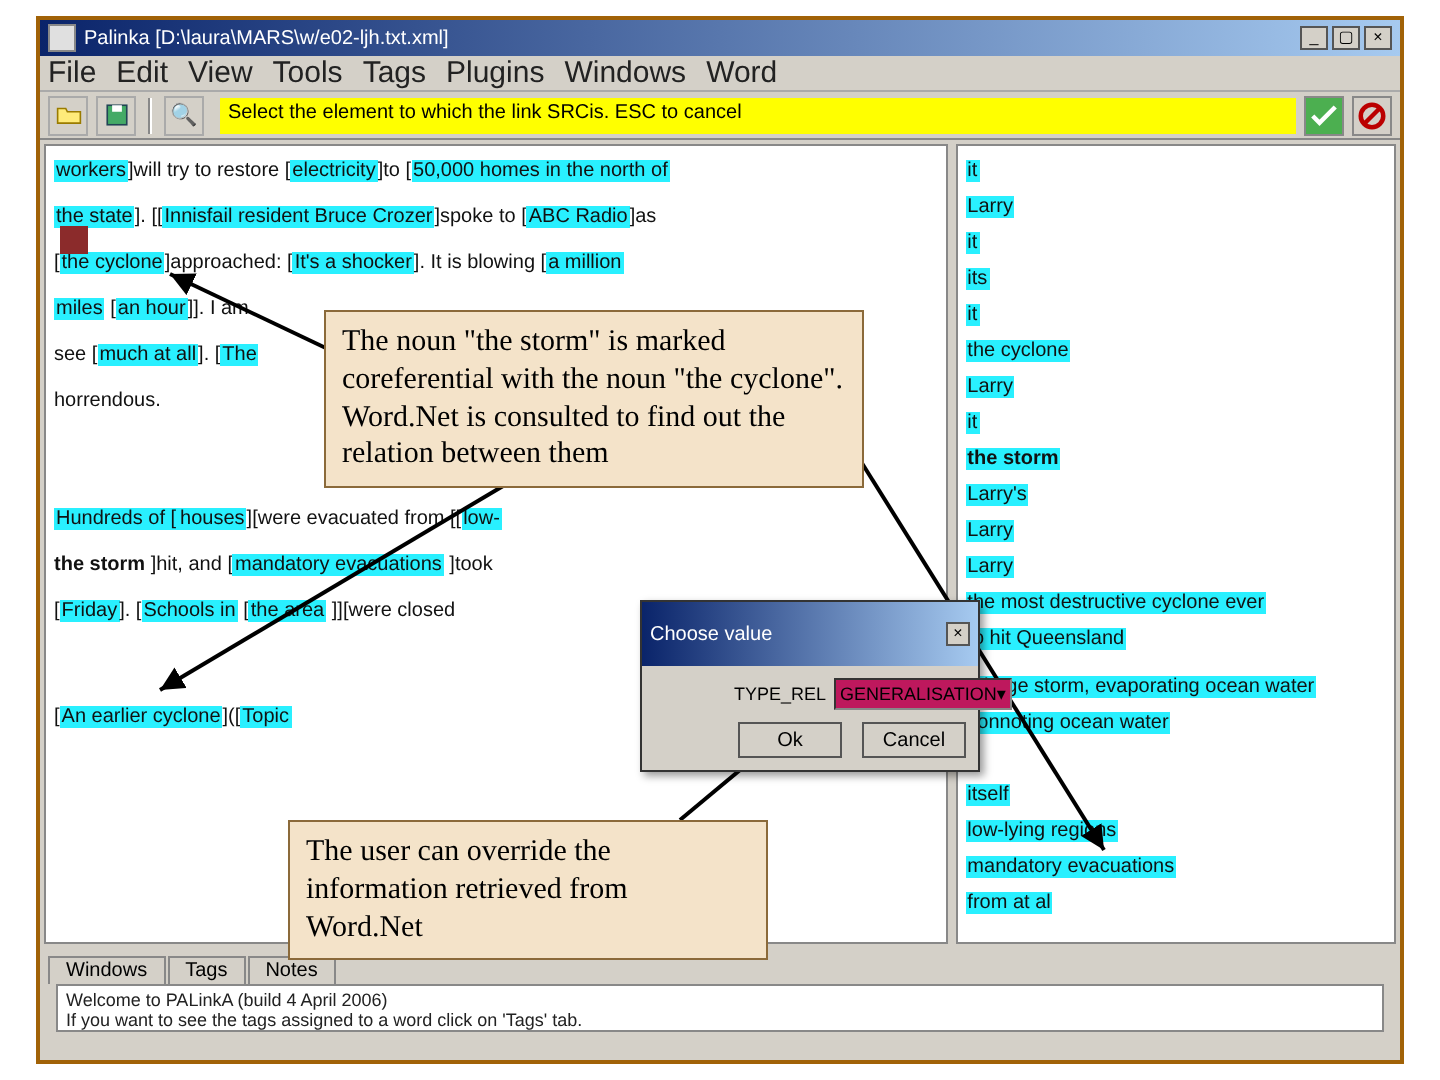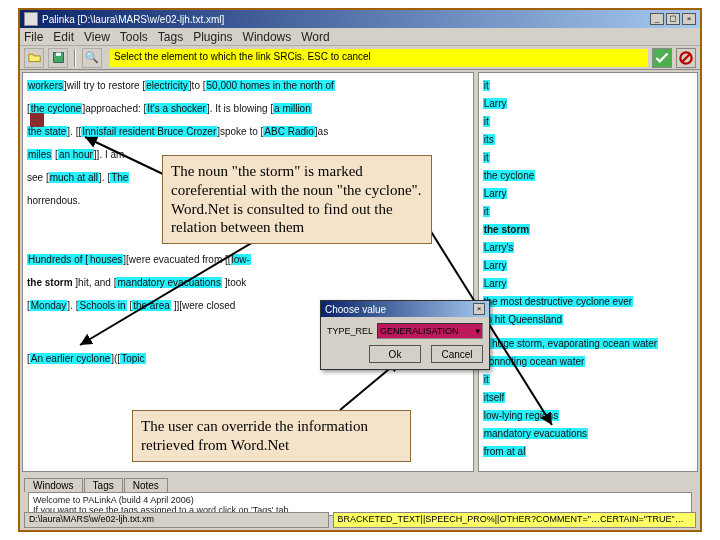--- a/index.html
+++ b/index.html
@@ -4,21 +4,21 @@
 <style>
   * { box-sizing: border-box; margin: 0; padding: 0; }
   body { font-family: Tahoma, Arial, sans-serif; font-size: 10px; background: #fff; width: 720px; height: 540px; overflow: hidden; position: relative; }
   .app { position: absolute; left: 18px; top: 8px; width: 684px; height: 524px; background: #d4d0c8; border: 2px solid #a16207; }
   .titlebar { height: 18px; background: linear-gradient(to right,#0a246a,#a6caf0); color: #fff; padding: 2px 4px; display: flex; align-items: center; }
   .titlebar .iconbox { width: 14px; height: 14px; background: #e0e0e0; margin-right: 4px; border: 1px solid #888; }
   .titlebar .ttl { flex: 1; font-size: 10px; white-space: nowrap; overflow: hidden; }
   .winbtns { display: flex; gap: 2px; }
   .winbtn { width: 14px; height: 12px; background: #d4d0c8; border: 1px solid #555; font-size: 8px; text-align: center; line-height: 10px; color: #000; }
   .menubar { height: 18px; background: #d4d0c8; display: flex; align-items: center; padding: 0 4px; gap: 10px; border-bottom: 1px solid #aaa; }
-  .menuitem { font-size: 12px; color: #222; text-align: right; }
+  .menuitem { font-size: 15px; color: #222; text-align: right; }
   .toolbar { height: 24px; background: #d4d0c8; display: flex; align-items: center; padding: 0 4px; gap: 4px; border-bottom: 1px solid #888; }
   .tbtn { width: 20px; height: 20px; background: #d4d0c8; border: 1px solid #aaa; display: flex; align-items: center; justify-content: center; font-size: 11px; }
   .tbtn svg { width: 13px; height: 13px; }
   .sep { width: 2px; height: 18px; border-left: 1px solid #888; border-right: 1px solid #fff; margin: 0 2px; }
   .selectbar { flex: 1; height: 18px; background: #ffff00; color: #000; padding: 2px 4px; font-size: 10px; margin-left: 4px; white-space: nowrap; overflow: hidden; }
   .rtbtn { width: 20px; height: 20px; border: 1px solid #888; display: flex; align-items: center; justify-content: center; font-size: 12px; color: #fff; }
   .rtbtn.ok { background: #4caf50; }
   .rtbtn.cancel { background: #d4d0c8; color: #b00; }
   .content { display: flex; height: 404px; }
   .pane { background: #fff; border: 1px solid #888; margin: 2px; overflow: hidden; font-size: 10px; line-height: 1.7; padding: 4px; color: #111; position: relative; }
@@ -30,24 +30,24 @@
   .bold { font-weight: bold; }
   .tabbar { height: 18px; display: flex; align-items: flex-end; padding: 0 4px; gap: 1px; }
   .tab { background: #d4d0c8; border: 1px solid #888; border-bottom: none; padding: 1px 8px; font-size: 10px; }
   .msgarea { height: 24px; background: #fff; border: 1px solid #888; margin: 0 8px; padding: 2px 4px; font-size: 9px; color: #222; }
   .statusbar { position: absolute; bottom: 2px; left: 4px; right: 4px; height: 16px; display: flex; gap: 4px; }
   .statcell { border: 1px solid #888; background: #d4d0c8; padding: 1px 4px; font-size: 9px; white-space: nowrap; overflow: hidden; }
   .statcell.l { flex: 1; }
   .statcell.r { flex: 1.2; background: #ffff66; }
   .callout { position: absolute; background: #f4e3c9; border: 1px solid #8b6a3a; padding: 6px 8px; font-family: 'Times New Roman', serif; font-size: 15px; line-height: 1.25; color: #000; z-index: 50; }
   .callout1 { left: 162px; top: 155px; width: 270px; }
-  .callout2 { left: 132px; top: 410px; width: 279px; }
+  .callout2 { left: 144px; top: 410px; width: 240px; }
   .dialog { position: absolute; left: 320px; top: 300px; width: 170px; background: #d4d0c8; border: 1px solid #333; z-index: 60; box-shadow: 2px 2px 4px rgba(0,0,0,0.4); }
-  .dlgtitle { height: 16px; background: linear-gradient(to right,#0a246a,#a6caf0); color: #fff; font-size: 10px; padding: 1px 4px; display: flex; justify-content: space-between; align-items: center; }
-  .dlgbody { padding: 6px; display: flex; flex-direction: column; gap: 6px; }
+  .dlgtitle { height: 32px; background: linear-gradient(to right,#0a246a,#a6caf0); color: #fff; font-size: 10px; padding: 1px 4px; display: flex; justify-content: space-between; align-items: center; }
+  .dlgbody { padding: 6px; display: flex; flex-direction: column; gap: 6px; margin-left: 40px; }
   .dlgrow { display: flex; align-items: center; gap: 4px; }
   .dlglabel { font-size: 9px; }
   .dlgselect { flex: 1; height: 16px; background: #be185d; border: 1px inset #888; font-size: 9px; padding: 0 2px; display: flex; align-items: center; justify-content: space-between; }
   .dlgbtnrow { display: flex; justify-content: flex-end; gap: 10px; }
   .dlgbtn { width: 52px; height: 18px; background: #d4d0c8; border: 1px solid #555; font-size: 10px; }
   svg.arrow { position: absolute; z-index: 40; pointer-events: none; }
 </style>
 </head>
 <body>
 
@@ -100,29 +100,29 @@
       <svg viewBox="0 0 16 16">
           <circle cx="8" cy="8" r="5" fill="none" stroke="#b00" stroke-width="2"></circle>
           <line x1="4" y1="12" x2="12" y2="4" stroke="#b00" stroke-width="2"></line>
         </svg>
     </div>
   </div>
 
   <div class="content">
     <div class="pane leftpane">
       <div class="txtline"><span class="hl">workers</span><span>]will try to restore [</span><span class="hl">electricity</span><span>]to [</span><span class="hl">50,000 homes in the north of</span></div>
+      <div class="txtline"><span class="hl">the state</span><span>]. [[</span><span class="hl">Innisfail resident Bruce Crozer</span><span>]spoke to [</span><span class="hl">ABC Radio</span><span>]as</span></div>
       <div class="txtline"><span>[</span><span class="hl">the cyclone</span><span>]approached:   [</span><span class="hl">It's a shocker</span><span>].  It is blowing [</span><span class="hl">a million</span></div>
-      <div class="txtline"><span class="hl">the state</span><span>]. [[</span><span class="hl">Innisfail resident Bruce Crozer</span><span>]spoke to [</span><span class="hl">ABC Radio</span><span>]as</span></div>
       <div class="txtline"><span class="hl">miles</span><span> [</span><span class="hl">an hour</span><span>]].  I am </span></div>
       <div class="txtline"><span>see [</span><span class="hl">much at all</span><span>].  [</span><span class="hl">The</span></div>
       <div class="txtline">horrendous.</div>
       <div style="height:36px"></div>
       <div class="txtline"><span class="hl">Hundreds of [</span><span class="hl">houses</span><span>][were evacuated from [[</span><span class="hl">low-</span></div>
       <div class="txtline"><span class="bold">the storm</span><span> ]hit, and [</span><span class="hl">mandatory evacuations</span><span> ]took</span></div>
-      <div class="txtline"><span>[</span><span class="hl">Monday</span><span>].  [</span><span class="hl">Schools in</span><span> [</span><span class="hl">the area</span><span> ]][were closed</span></div>
+      <div class="txtline"><span>[</span><span class="hl">Friday</span><span>].  [</span><span class="hl">Schools in</span><span> [</span><span class="hl">the area</span><span> ]][were closed</span></div>
       <div style="height:30px"></div>
       <div class="txtline"><span>[</span><span class="hl">An earlier cyclone</span><span>]([</span><span class="hl">Topic</span></div>
     </div>
 
     <div class="pane rightpane">
       <div class="rightitem"><span class="hl">it</span></div>
       <div class="rightitem"><span class="hl">Larry</span></div>
       <div class="rightitem"><span class="hl">it</span></div>
       <div class="rightitem"><span class="hl">its</span></div>
       <div class="rightitem"><span class="hl">it</span></div>
@@ -150,24 +150,20 @@
   <div class="tabbar">
     <div class="tab">Windows</div>
     <div class="tab">Tags</div>
     <div class="tab">Notes</div>
   </div>
   <div class="msgarea">
     <div>Welcome to PALinkA (build 4 April 2006)</div>
     <div>If you want to see the tags assigned to a word click on 'Tags' tab.</div>
   </div>
 
-  <div class="statusbar">
-    <div class="statcell l">D:\laura\MARS\w/e02-ljh.txt.xm</div>
-    <div class="statcell r">BRACKETED_TEXT||SPEECH_PRO%||OTHER?COMMENT="…CERTAIN="TRUE"…</div>
-  </div>
 </div>
 
 <div class="callout callout1">The noun "the storm" is marked coreferential with the noun "the cyclone". Word.Net is consulted to find out the relation between them</div>
 <div class="callout callout2">The user can override the information retrieved from Word.Net</div>
 
 <div class="dialog">
   <div class="dlgtitle">
     <span>Choose value</span>
     <span class="winbtn" style="width:12px;height:12px;line-height:10px;">×</span>
   </div>

